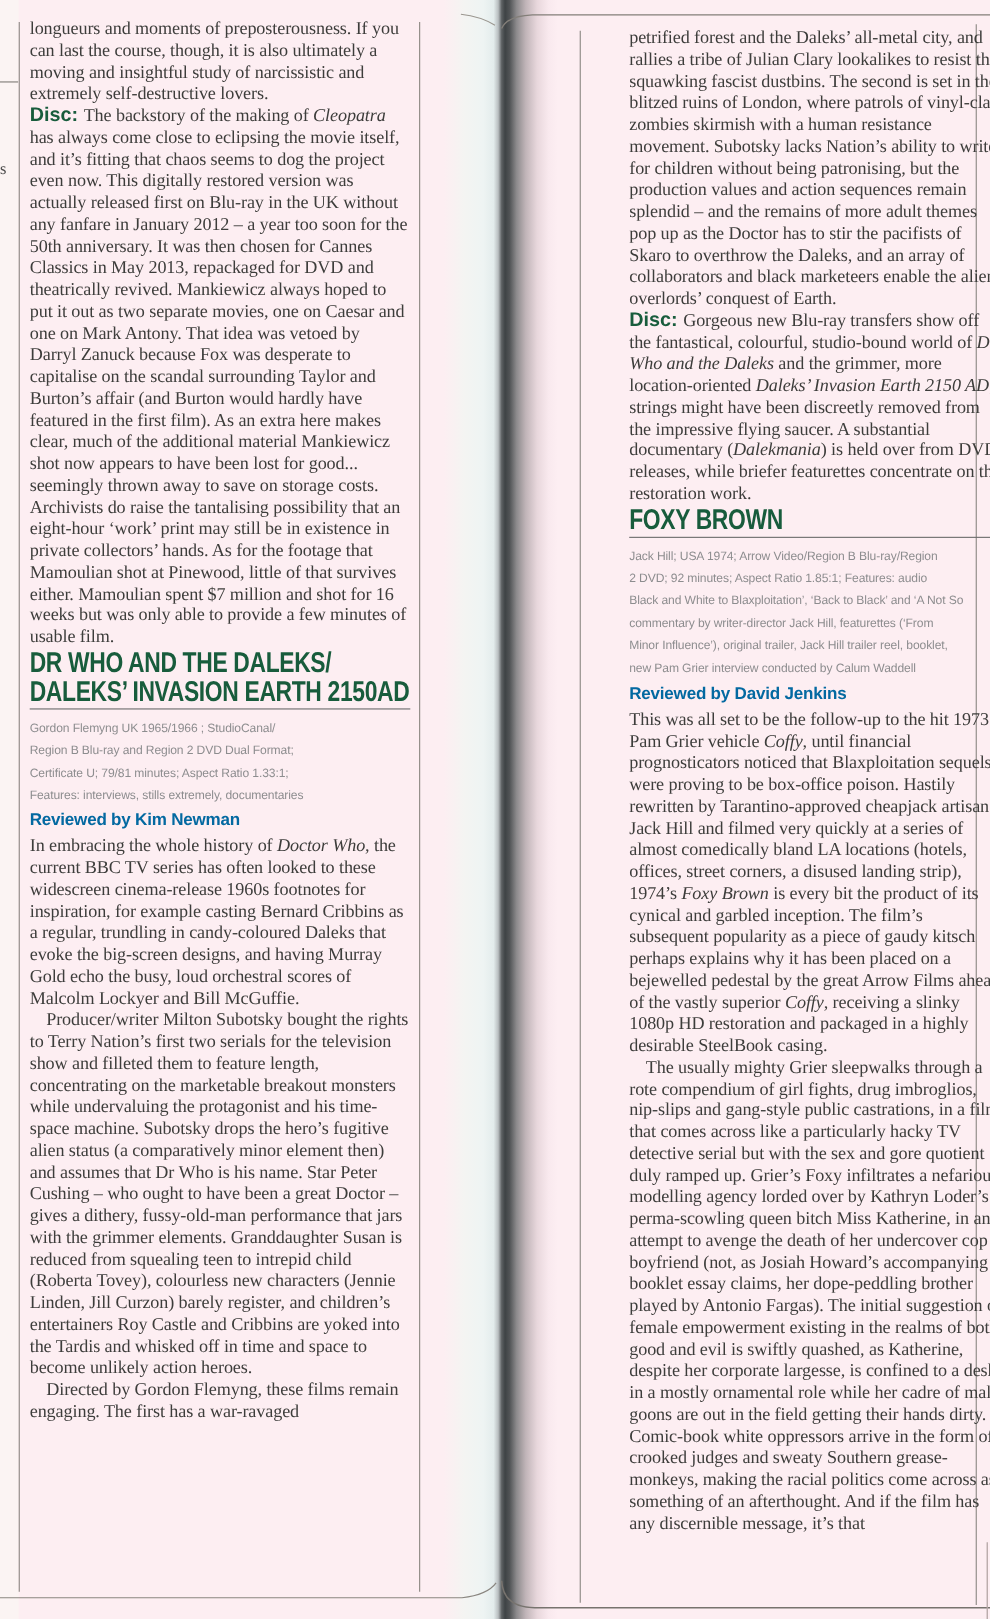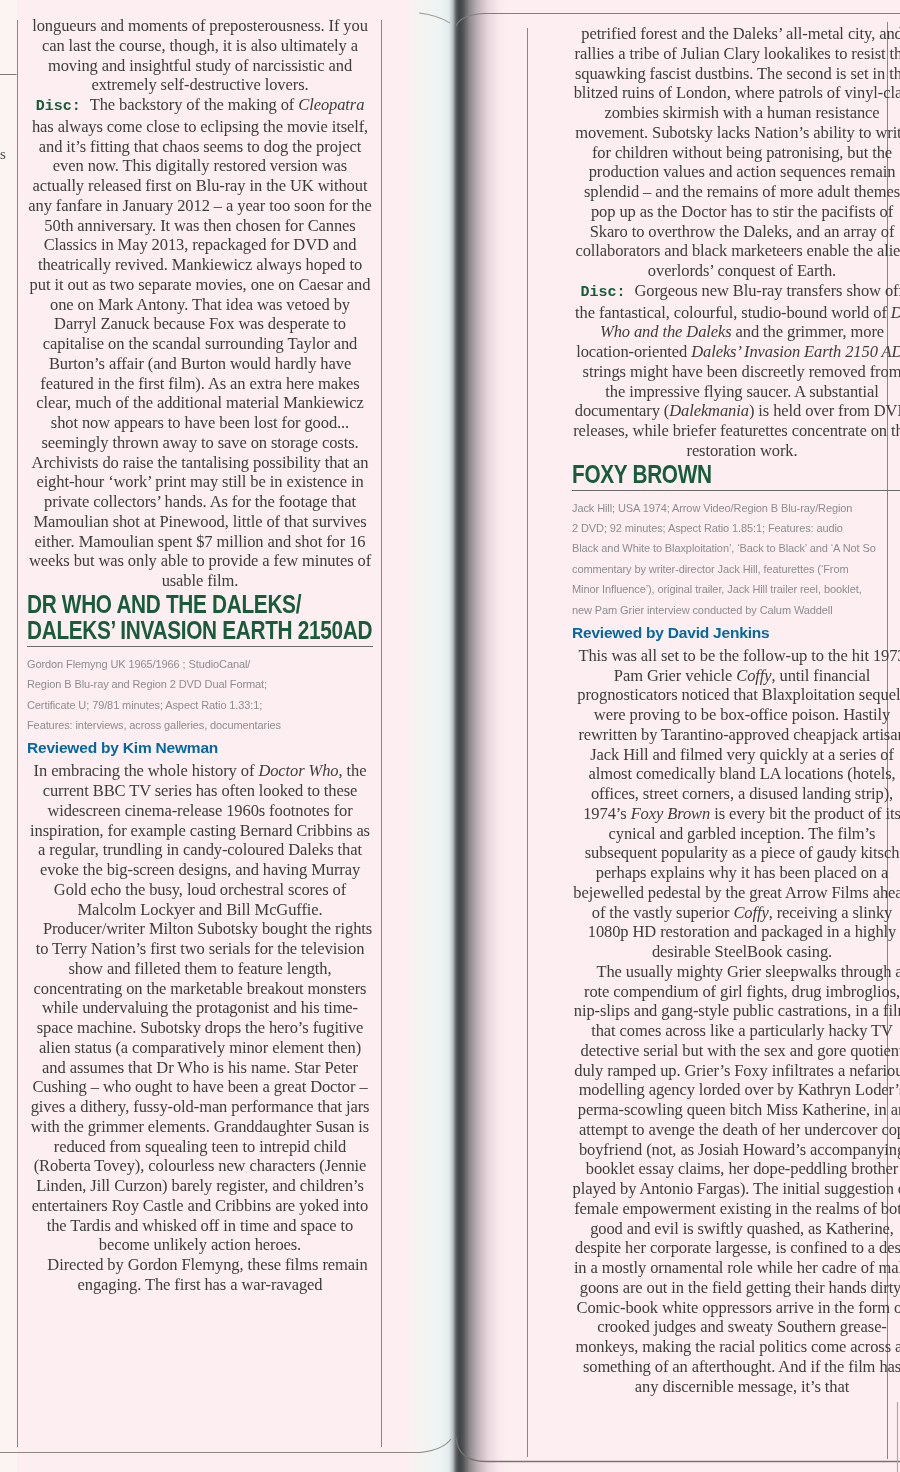--- a/index.html
+++ b/index.html
@@ -11,25 +11,25 @@
   .left-strip{position:absolute;left:0;top:0;width:17px;height:100%;background:#fbf4f3;}
   .spine{position:absolute;left:403px;top:0;width:104px;height:100%;
     background:linear-gradient(90deg,#fdeef2 0%,#f4f4f2 18%,#eef4f3 35%,#e3ecec 44%,
       #b9bec0 48%,#5d6163 51%,#3e4345 54%,#515456 58%,#8c8a8c 64%,#c0b4b8 72%,
       #e8d7dc 82%,#f9e9ee 92%,#fdeef2 100%);}
   svg.lines{position:absolute;left:0;top:0;pointer-events:none;}
   .cut-letter{position:absolute;left:0px;top:146px;font-size:15px;color:#4a4a4a;}
   .col{position:absolute;color:var(--body);}
   .col-left{left:27px;top:16px;width:346px;}
   .col-right{left:572px;top:24px;width:340px;}
-  p.body{margin:0;font-size:16.5px;line-height:19.75px;letter-spacing:-0.1px;text-align:center;}
+  p.body{margin:0;font-size:16.5px;line-height:19.75px;letter-spacing:-0.1px;text-align:left;}
   p.ind{text-indent:15px;}
   .i{font-style:italic;}
-  .disc{font-family:Liberation Mono, monospace;font-weight:bold;
-        color:var(--green);font-size:15px;letter-spacing:0;}
+  .disc{font-family:Liberation Sans, sans-serif;font-weight:bold;
+        color:var(--green);font-size:18px;letter-spacing:0;}
   .article{}
   .headwrap{font-family:"Liberation Sans","DejaVu Sans",sans-serif;font-weight:bold;
         color:var(--green);font-size:26px;line-height:26px;letter-spacing:-0.4px;
         transform:scaleX(0.8);transform-origin:left top;white-space:nowrap;margin-bottom:2px;}
   .rule{border-top:1px solid #6b6b6b;margin:3px 0 7px 0;}
   .credits{font-family:"Liberation Sans","DejaVu Sans",sans-serif;color:var(--gray);
         font-size:11px;line-height:20.4px;letter-spacing:-0.1px;margin-bottom:3px;}
   .credits > div{white-space:nowrap;}
   .reviewer{font-family:Liberation Sans, sans-serif;font-weight:bold;
         color:#0369a1;font-size:15.5px;line-height:20px;margin-bottom:3px;letter-spacing:-0.2px;}
@@ -63,21 +63,21 @@
     <div class="article">
       <div class="headwrap">
         <div>DR WHO AND THE DALEKS/</div>
         <div>DALEKS’ INVASION EARTH 2150AD</div>
       </div>
       <div class="rule"></div>
       <div class="credits">
         <div>Gordon Flemyng UK 1965/1966 ; StudioCanal/</div>
         <div>Region B Blu-ray and Region 2 DVD Dual Format;</div>
         <div>Certificate U; 79/81 minutes; Aspect Ratio 1.33:1;</div>
-        <div>Features: interviews, across galleries, documentaries</div>
+        <div>Features: interviews, stills extremely, documentaries</div>
       </div>
       <div class="reviewer">Reviewed by Kim Newman</div>
       <p class="body"><span>In embracing the whole history of </span><span class="i">Doctor Who</span><span>, the current BBC TV series has often looked to these widescreen cinema-release 1960s footnotes for inspiration, for example casting Bernard Cribbins as a regular, trundling in candy-coloured Daleks that evoke the big-screen designs, and having Murray Gold echo the busy, loud orchestral scores of Malcolm Lockyer and Bill McGuffie.</span></p>
       <p class="body ind"><span>Producer/writer Milton Subotsky bought the rights to Terry Nation’s first two serials for the television show and filleted them to feature length, concentrating on the marketable breakout monsters while undervaluing the protagonist and his time-space machine. Subotsky drops the hero’s fugitive alien status (a comparatively minor element then) and assumes that Dr Who is his name. Star Peter Cushing – who ought to have been a great Doctor – gives a dithery, fussy-old-man performance that jars with the grimmer elements. Granddaughter Susan is reduced from squealing teen to intrepid child (Roberta Tovey), colourless new characters (Jennie Linden, Jill Curzon) barely register, and children’s entertainers Roy Castle and Cribbins are yoked into the Tardis and whisked off in time and space to become unlikely action heroes.</span></p>
       <p class="body ind"><span>Directed by Gordon Flemyng, these films remain engaging. The first has a war-ravaged</span></p>
     </div>
   </div>
 
   <div class="col col-right">
     <p class="body"><span>petrified forest and the Daleks’ all-metal city, and rallies a tribe of Julian Clary lookalikes to resist the squawking fascist dustbins. The second is set in the blitzed ruins of London, where patrols of vinyl-clad zombies skirmish with a human resistance movement. Subotsky lacks Nation’s ability to write for children without being patronising, but the production values and action sequences remain splendid – and the remains of more adult themes pop up as the Doctor has to stir the pacifists of Skaro to overthrow the Daleks, and an array of collaborators and black marketeers enable the alien overlords’ conquest of Earth.</span></p>

